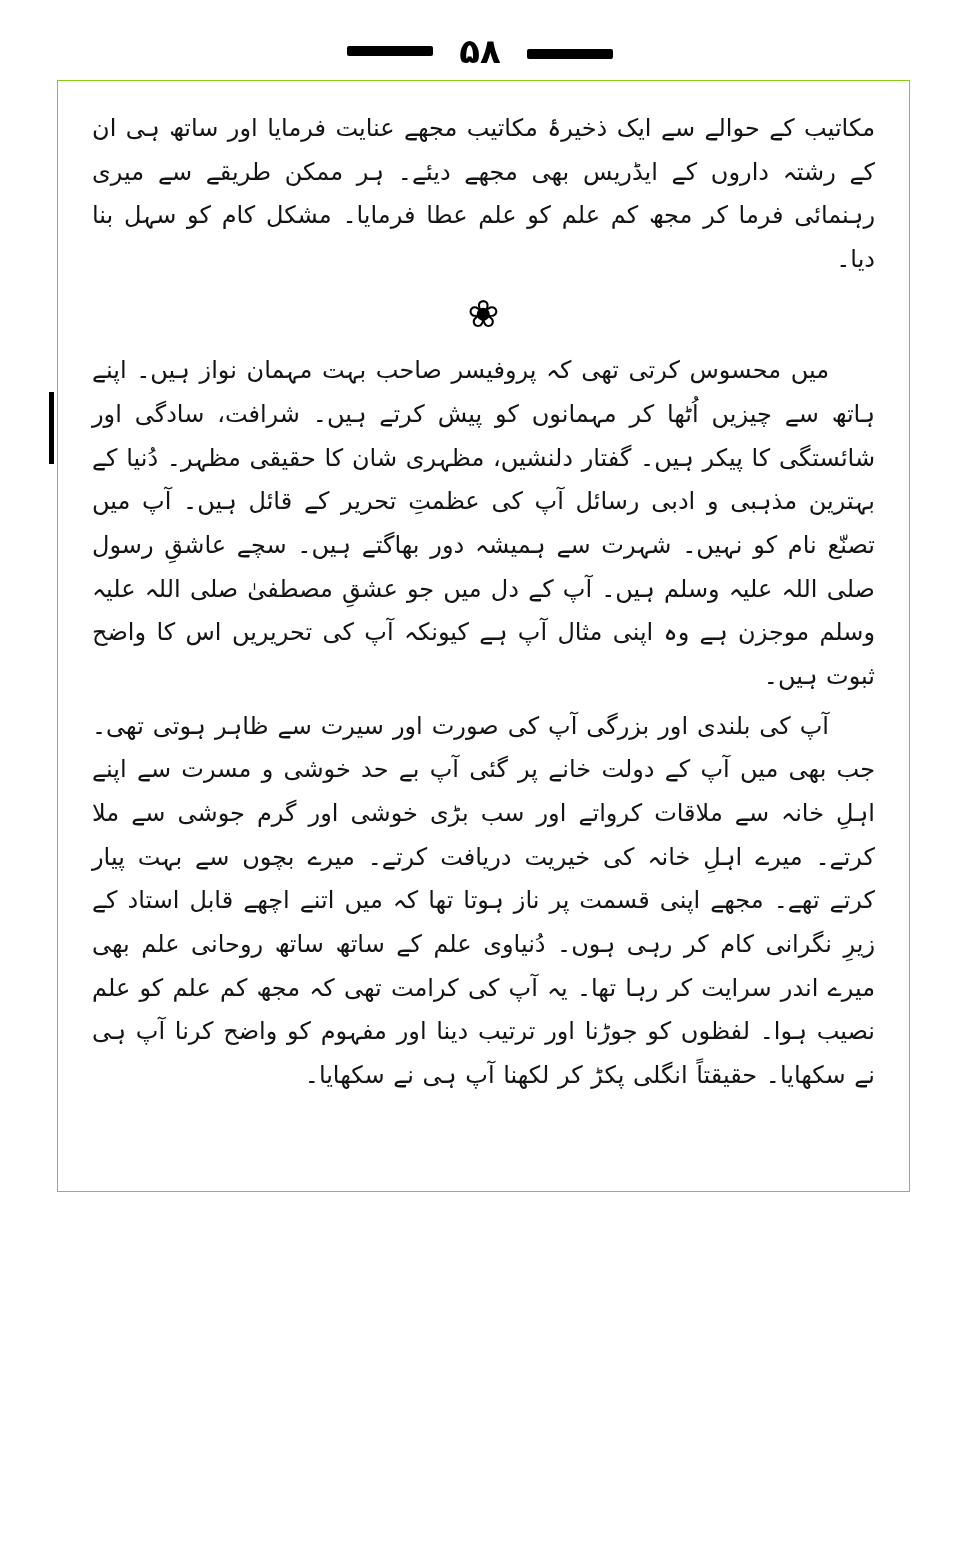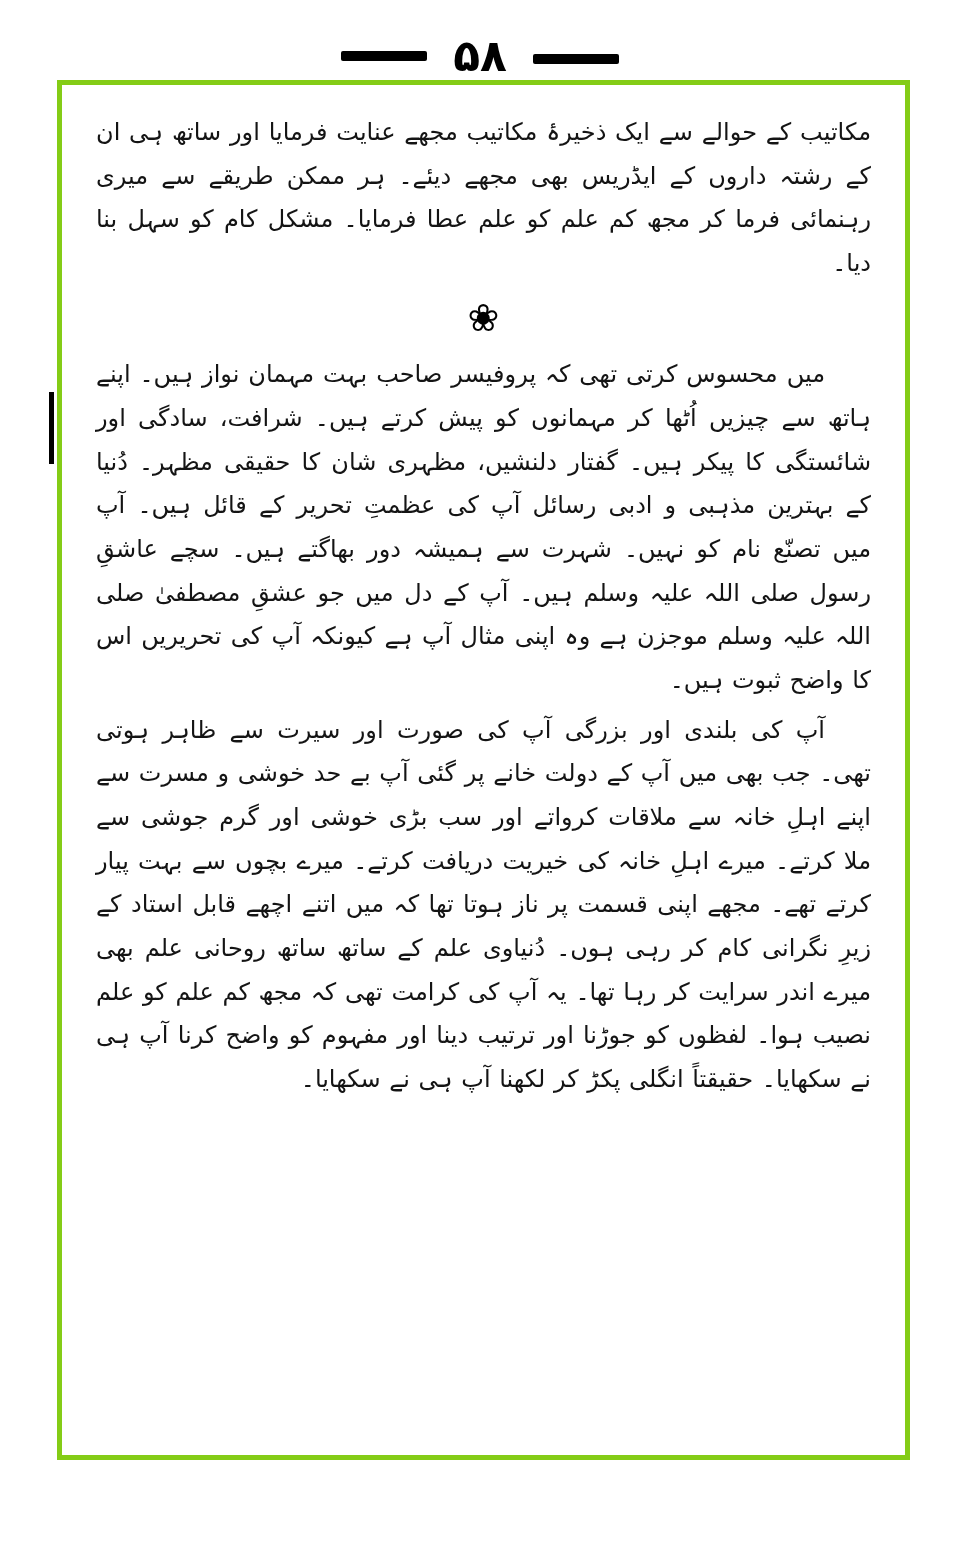--- a/index.html
+++ b/index.html
@@ -30,34 +30,34 @@
   .header-rule {
     width: 86px;
     height: 10px;
     background: #000;
     border-radius: 2px;
   }
   .header-rule.right {
     margin-top: 6px;
   }
   .page-number {
-    font-size: 44px;
+    font-size: 34px;
     font-weight: bold;
     letter-spacing: 2px;
     line-height: 1;
     color: #000;
   }
   
   .text-frame {
     position: absolute;
     left: 57px;
     top: 80px;
     width: 853px;
-    height: 1380px;
-    border: 5px solid #84cc16;
+    height: 1112px;
+    border: 1px solid #84cc16;
     box-sizing: border-box;
     padding: 26px 34px 20px 34px;
     overflow: hidden;
     background: #fff;
   }
   .page-body {
     direction: rtl;
   }
   .para {
     margin: 0 0 6px 0;

